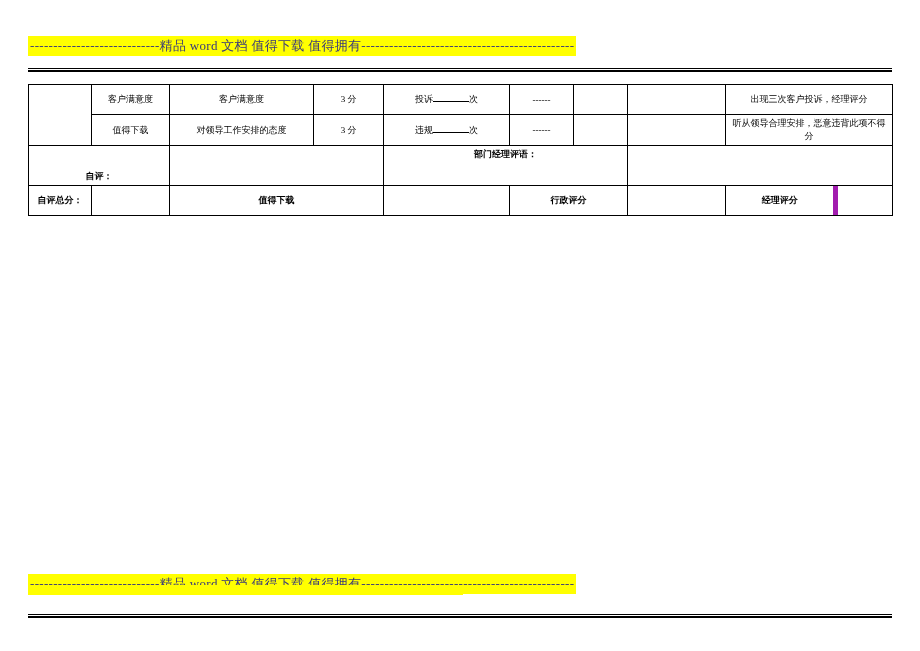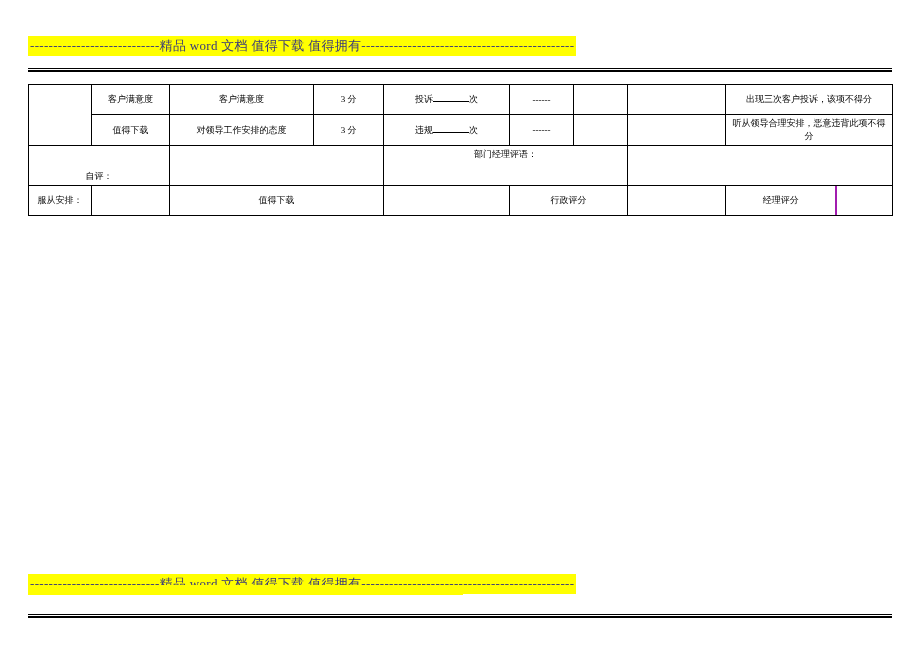--- a/index.html
+++ b/index.html
@@ -64,21 +64,21 @@
     .tbl td {
       border: 1px solid #000;
       text-align: center;
       vertical-align: middle;
       padding: 2px 4px;
       height: 30px;
       font-size: 9px;
       overflow: hidden;
     }
     .tbl .tall { height: 40px; }
-    .bold { font-weight: normal; }
+    .bold { font-weight: bold; }
     .left { text-align: left; padding-left: 8px; }
     .blank-line::after {
       content: "";
       display: inline-block;
       border-bottom: 1px solid #000;
       width: 36px;
       vertical-align: baseline;
     }
   </style>
 </head>
@@ -103,48 +103,48 @@
   <tbody>
       <tr>
     <td rowspan="2"></td>
     <td>客户满意度</td>
     <td>客户满意度</td>
     <td>3 分</td>
     <td><span>投诉</span><span class="blank-line"></span><span>次</span></td>
     <td>------</td>
     <td></td>
     <td></td>
-    <td class="left">出现三次客户投诉，该项不得分</td>
+    <td class="left">出现三次客户投诉，经理评分</td>
   </tr>
   <tr>
     <td>值得下载</td>
     <td>对领导工作安排的态度</td>
     <td>3 分</td>
     <td><span>违规</span><span class="blank-line"></span><span>次</span></td>
     <td>------</td>
     <td></td>
     <td></td>
     <td class="left">听从领导合理安排，恶意违背此项不得分</td>
   </tr>
   <tr class="tall">
     <td colspan="2" class="bold left" style="vertical-align:bottom;">自评：</td>
     <td colspan="2"></td>
     <td colspan="3" class="bold left" style="vertical-align:top;">部门经理评语：</td>
     <td colspan="2"></td>
   </tr>
   <tr>
-    <td class="bold">服从安排：</td>
+    <td class="bold">自评总分：</td>
     <td></td>
     <td colspan="2" class="bold">值得下载</td>
     <td></td>
     <td colspan="2" class="bold">行政评分</td>
     <td></td>
     <td>
       <div style="display:flex;height:100%;">
-        <div style="flex:2;display:flex;align-items:center;justify-content:center;border-right:2px solid #a21caf;margin:-2px 0 -2px -4px;padding:0 4px;" class="bold">经理评分</div>
+        <div style="flex:2;display:flex;align-items:center;justify-content:center;border-right:5px solid #a21caf;margin:-2px 0 -2px -4px;padding:0 4px;" class="bold">经理评分</div>
         <div style="flex:1;"></div>
       </div>
     </td>
   </tr>
 </tbody>
   </table>
 
 <div class="highlight-bar highlight-bottom1">----------------------------精品 word 文档  值得下载  值得拥有----------------------------------------------</div>
 <div class="highlight-bar highlight-bottom2"></div>
 

